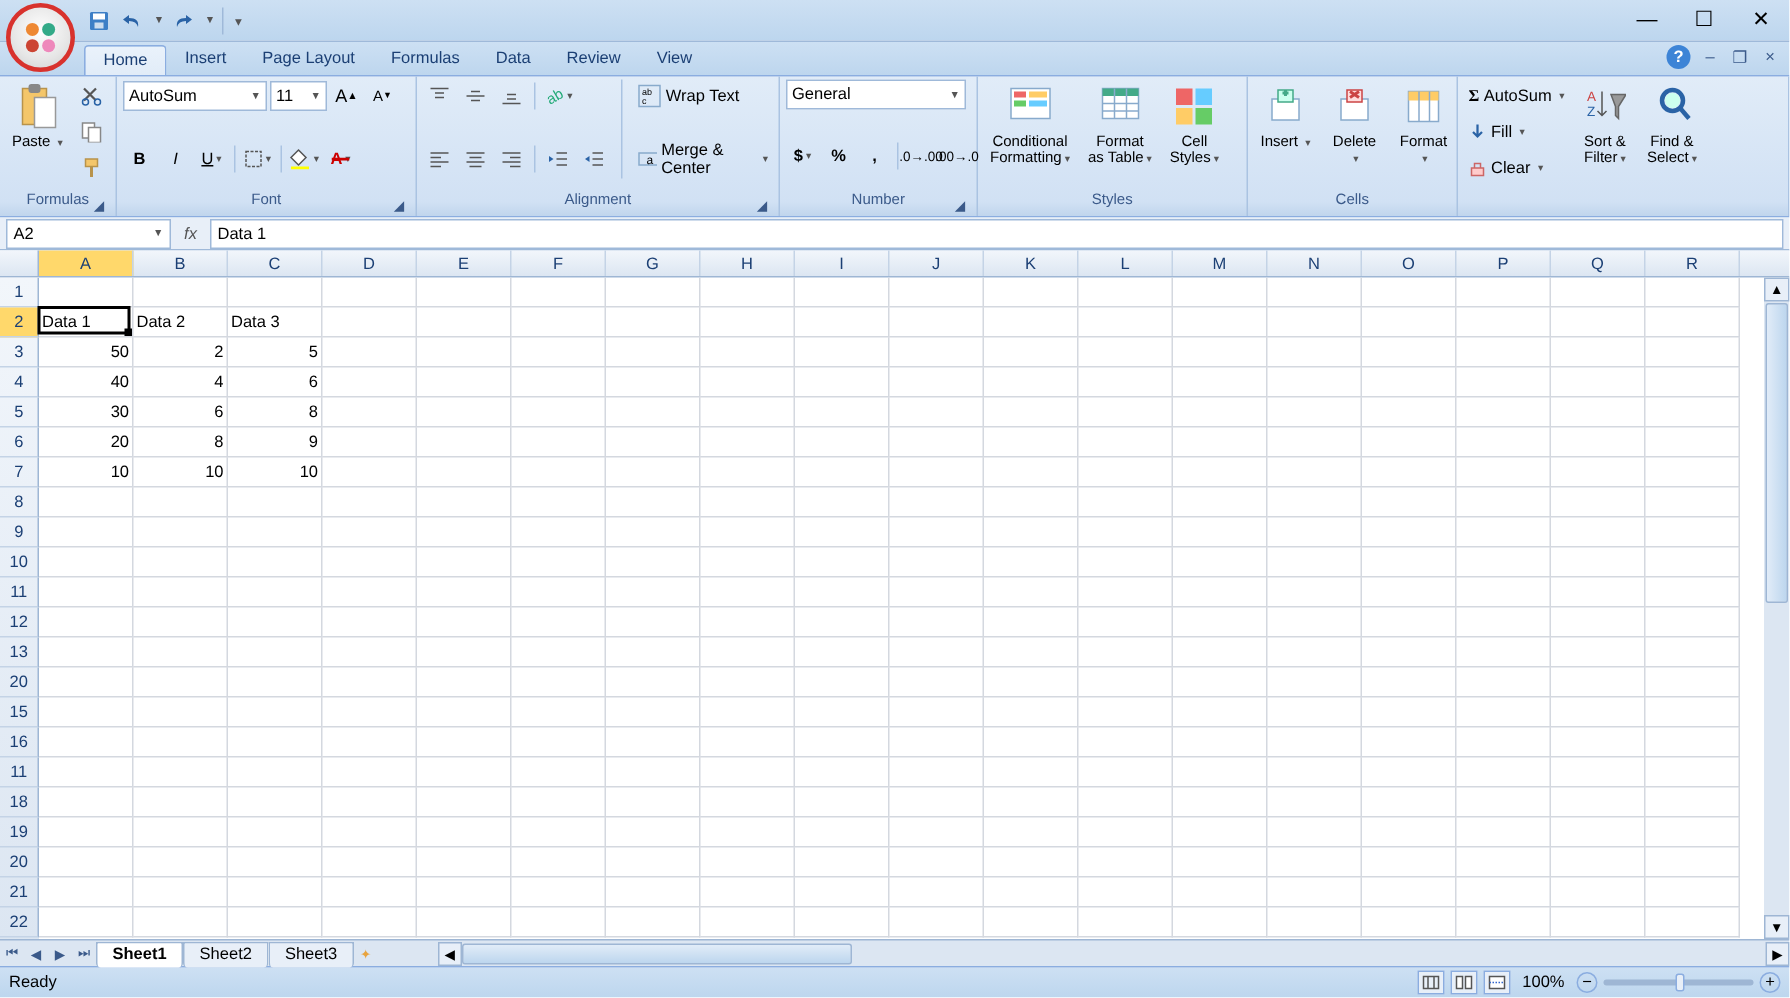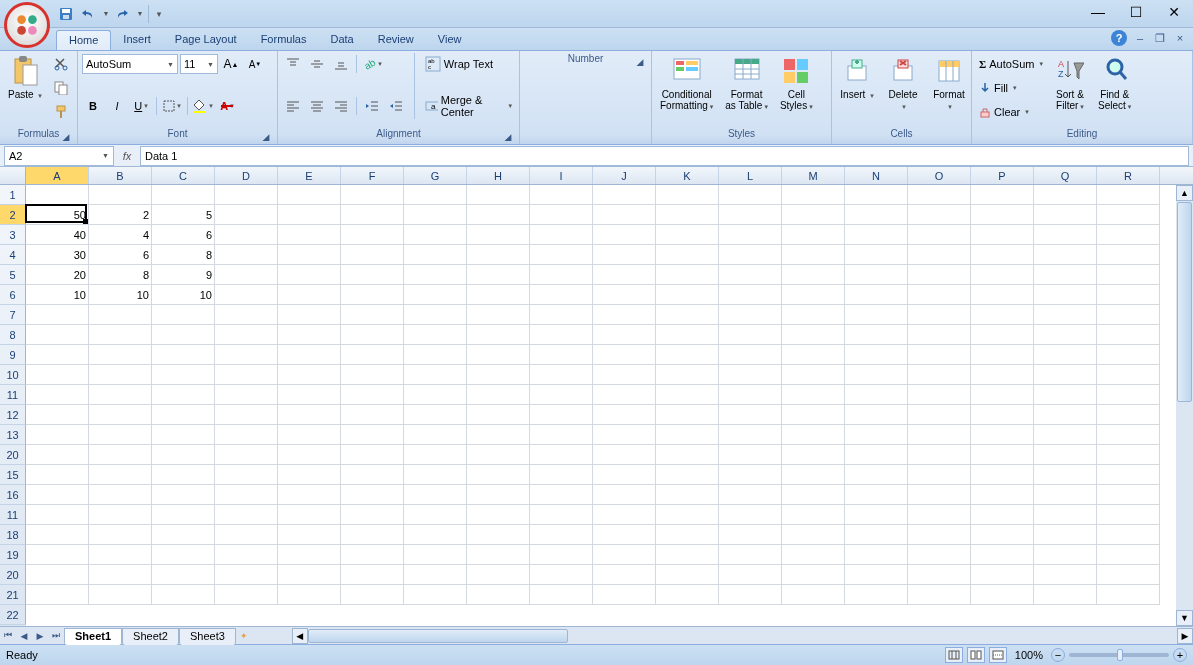--- a/index.html
+++ b/index.html
@@ -325,20 +325,46 @@
             </svg>
             <span>Merge &amp; Center</span>
             <span class="dd-arrow">▾</span>
           </div>
       </div>
     </div>
     <div class="group-label"><span>Alignment</span><div class="group-launcher">◢</div></div>
   </div>
 
   <div class="group" style="width:132px">
+    <div class="group-body" style="flex-direction:column;gap:3px;width:100%;">
+      <div class="font-combo" style="width:120px">
+          <span>General</span>
+          <span class="dd-arrow">▼</span>
+        </div>
+      <div style="height:14px;"></div>
+      <div class="row">
+        <div class="small-btn">
+            <b>$</b>
+            <span class="dd-arrow">▾</span>
+          </div>
+        <div class="small-btn">
+            <b>%</b>
+          </div>
+        <div class="small-btn">
+            <b>,</b>
+          </div>
+        <div style="width:1px;height:18px;background:#aac3e2;margin:0 2px;"></div>
+        <div class="small-btn">
+            <span style="font-size:9px;">.0→.00</span>
+          </div>
+        <div class="small-btn">
+            <span style="font-size:9px;">.00→.0</span>
+          </div>
+      </div>
+    </div>
     <div class="group-label"><span>Number</span><div class="group-launcher">◢</div></div>
   </div>
 
   <div class="group" style="width:180px">
     <div class="group-body">
       <div class="big-btn">
         <div class="icon-box">
             <svg width="30" height="28">
               <rect x="2" y="2" width="26" height="20" fill="#fff" stroke="#8ac"></rect>
               <rect x="4" y="4" width="8" height="4" fill="#e66"></rect>
@@ -458,21 +484,20 @@
             <svg width="28" height="28">
               <circle cx="14" cy="10" r="7" fill="none" stroke="#2a63a6" stroke-width="3"></circle>
               <circle cx="14" cy="10" r="5" fill="#cfe"></circle>
               <line x1="19" y1="15" x2="25" y2="22" stroke="#2a63a6" stroke-width="3"></line>
             </svg>
           </div>
         <div class="lbl" style="white-space:pre;"><span>Find &amp;
 Select</span><span class="dd-arrow">▾</span></div>
       </div>
     </div>
-    <div class="group-label"><span>Editing</span></div>
   </div>
 </div>
 
 <div class="formula-bar">
   <div class="name-box">
       <span>A2</span>
       <span class="dd-arrow">▼</span>
     </div>
   <div class="fx-area">
     <div class="fx-btn">fx</div>
@@ -545,20 +570,40 @@
           <div class="cell" style="width: 63px;"></div>
           <div class="cell" style="width: 63px;"></div>
           <div class="cell" style="width: 63px;"></div>
           <div class="cell" style="width: 63px;"></div>
           <div class="cell" style="width: 63px;"></div>
           <div class="cell" style="width: 63px;"></div>
           <div class="cell" style="width: 63px;"></div>
           <div class="cell" style="width: 63px;"></div>
         </div>
         <div class="cell-row">
+          <div class="cell" style="width: 63px;">Data 1</div>
+          <div class="cell" style="width: 63px;">Data 2</div>
+          <div class="cell" style="width: 63px;">Data 3</div>
+          <div class="cell" style="width: 63px;"></div>
+          <div class="cell" style="width: 63px;"></div>
+          <div class="cell" style="width: 63px;"></div>
+          <div class="cell" style="width: 63px;"></div>
+          <div class="cell" style="width: 63px;"></div>
+          <div class="cell" style="width: 63px;"></div>
+          <div class="cell" style="width: 63px;"></div>
+          <div class="cell" style="width: 63px;"></div>
+          <div class="cell" style="width: 63px;"></div>
+          <div class="cell" style="width: 63px;"></div>
+          <div class="cell" style="width: 63px;"></div>
+          <div class="cell" style="width: 63px;"></div>
+          <div class="cell" style="width: 63px;"></div>
+          <div class="cell" style="width: 63px;"></div>
+          <div class="cell" style="width: 63px;"></div>
+        </div>
+        <div class="cell-row">
           <div class="cell num" style="width: 63px;">50</div>
           <div class="cell num" style="width: 63px;">2</div>
           <div class="cell num" style="width: 63px;">5</div>
           <div class="cell" style="width: 63px;"></div>
           <div class="cell" style="width: 63px;"></div>
           <div class="cell" style="width: 63px;"></div>
           <div class="cell" style="width: 63px;"></div>
           <div class="cell" style="width: 63px;"></div>
           <div class="cell" style="width: 63px;"></div>
           <div class="cell" style="width: 63px;"></div>

